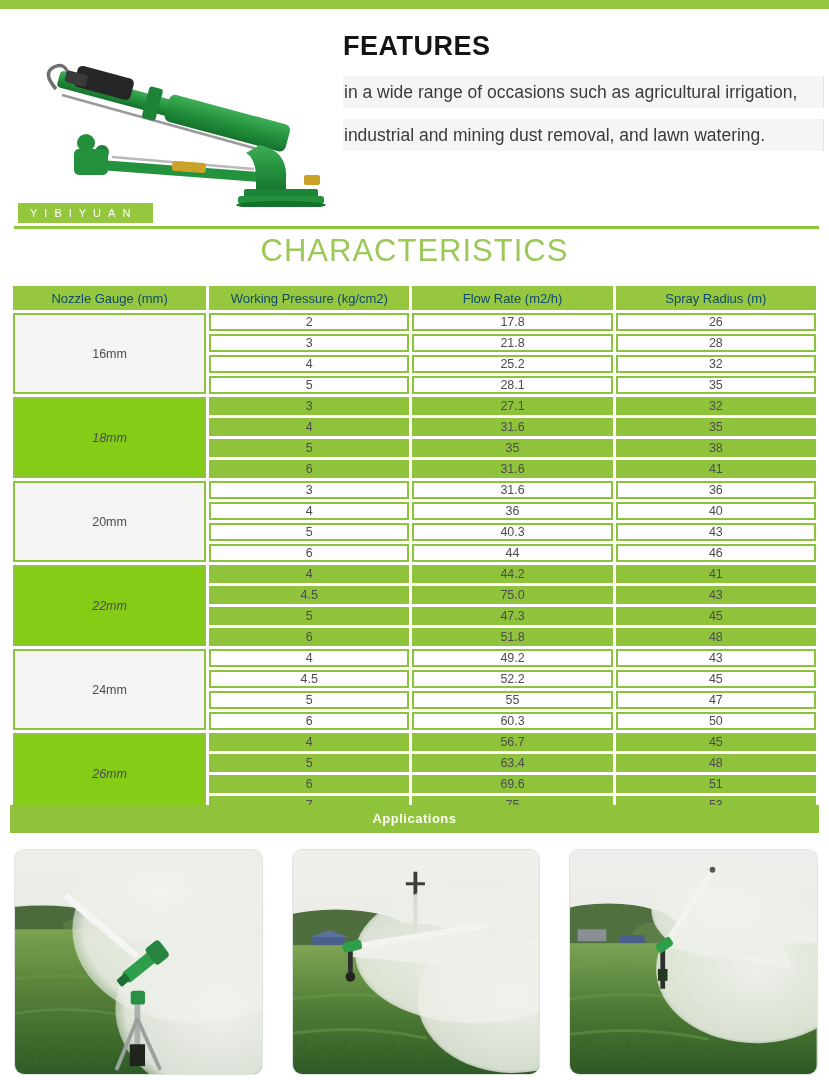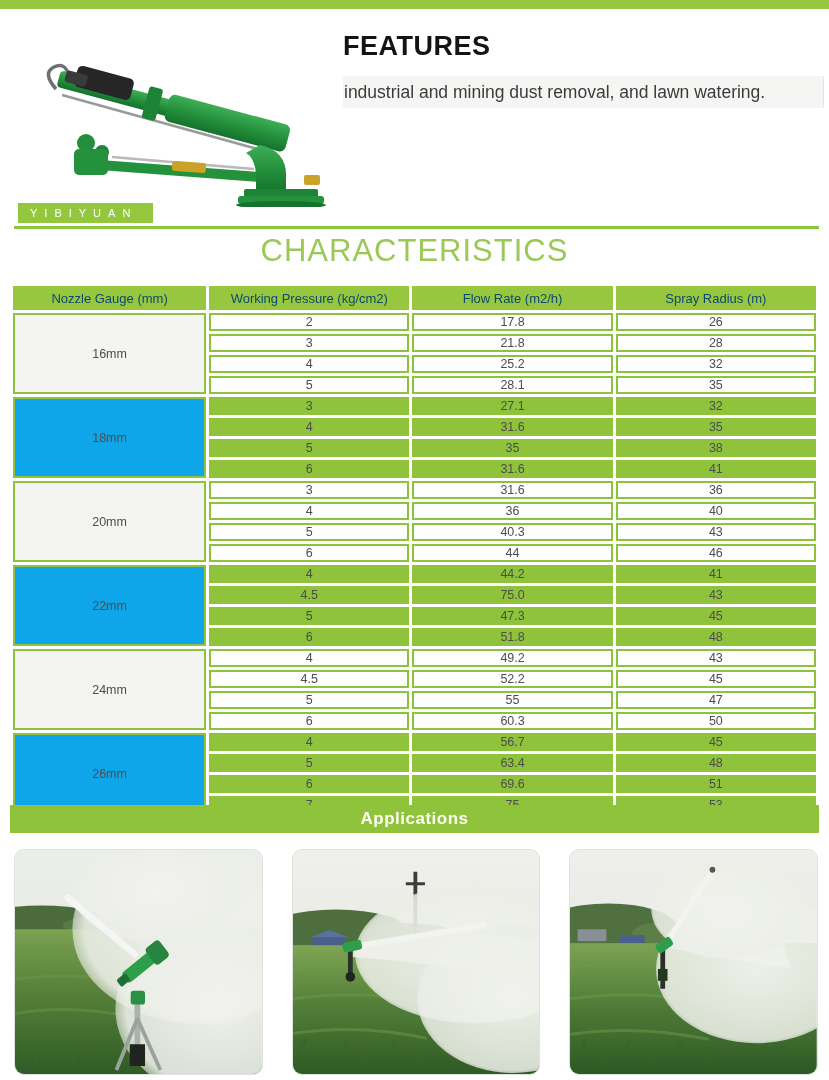--- a/index.html
+++ b/index.html
@@ -27,25 +27,25 @@
 
   
   .tbl-wrap { position:absolute; left:10px; top:283px; width:809px; }
   table.spec { width:100%; border-collapse:separate; border-spacing:3px; }
   table.spec th { background:#97c73f; color:#0c4a6e; font-size:13px; font-weight:normal;
     height:24px; text-align:center; }
   table.spec td { text-align:center; font-size:12.5px; color:#4d4d4d; height:17px; padding:0; }
   td.light-data { background:#fefefe; border:2px solid #8cc33c; }
   td.light-gauge { background:#f4f4f2; border:2px solid #8cc33c; font-size:14px; color:#565656; }
   td.green-data { background:#8fc33c; border:2px solid #8fc33c; color:#424d26; }
-  td.green-gauge { background:#0ea5e9; border:2px solid #8fc33c; font-size:14px; color:#3e4a22; }
+  td.green-gauge { background:#84cc16; border:2px solid #8fc33c; font-size:14px; color:#3e4a22;font-style:italic; }
 
   
   .apps-banner { position:absolute; left:10px; top:805px; width:809px; height:28px;
-    background:#8fc33c; color:#fdfdf2; font-size:17px; font-weight:bold;
+    background:#8fc33c; color:#fdfdf2; font-size:13px; font-weight:bold;
     text-align:center; line-height:27px; letter-spacing:.5px; }
 
   .photos { position:absolute; left:14px; top:849px; width:804px; height:226px;
     display:flex; gap:29px; }
   .photo { flex:1 1 0; height:226px; border-radius:10px; overflow:hidden;
     border:1px solid #dfe3e0; background:#eef0ec; position:relative; }
   .photo svg { display:block; width:100%; height:100%; }
 </style>
 </head>
 <body>
@@ -90,20 +90,21 @@
       <path d="M238,88 q28,6 26,34 l0,14 l-30,0 l0,-20 q-2,-16 -10,-20 z" fill="url(#gbody)"></path>
       <rect x="222" y="132" width="74" height="9" rx="2" fill="#1d8336"></rect>
       <rect x="216" y="139" width="86" height="8" rx="3" fill="#24913d"></rect>
       <ellipse cx="259" cy="148" rx="45" ry="4" fill="#15722c"></ellipse>
       <rect x="282" y="118" width="16" height="10" rx="2" fill="#c9a227"></rect>
     </svg>
   </div>
 
   <div class="features">
     <h1>FEATURES</h1>
+    <div class="feat-line">in a wide range of occasions such as agricultural irrigation,</div>
     <div class="feat-line">industrial and mining dust removal, and lawn watering.</div>
   </div>
 </div>
 
 <div class="brand-chip">YIBIYUAN</div>
 <div class="brand-rule"></div>
 
 <div class="char-title">CHARACTERISTICS</div>
 
 <div class="tbl-wrap">

